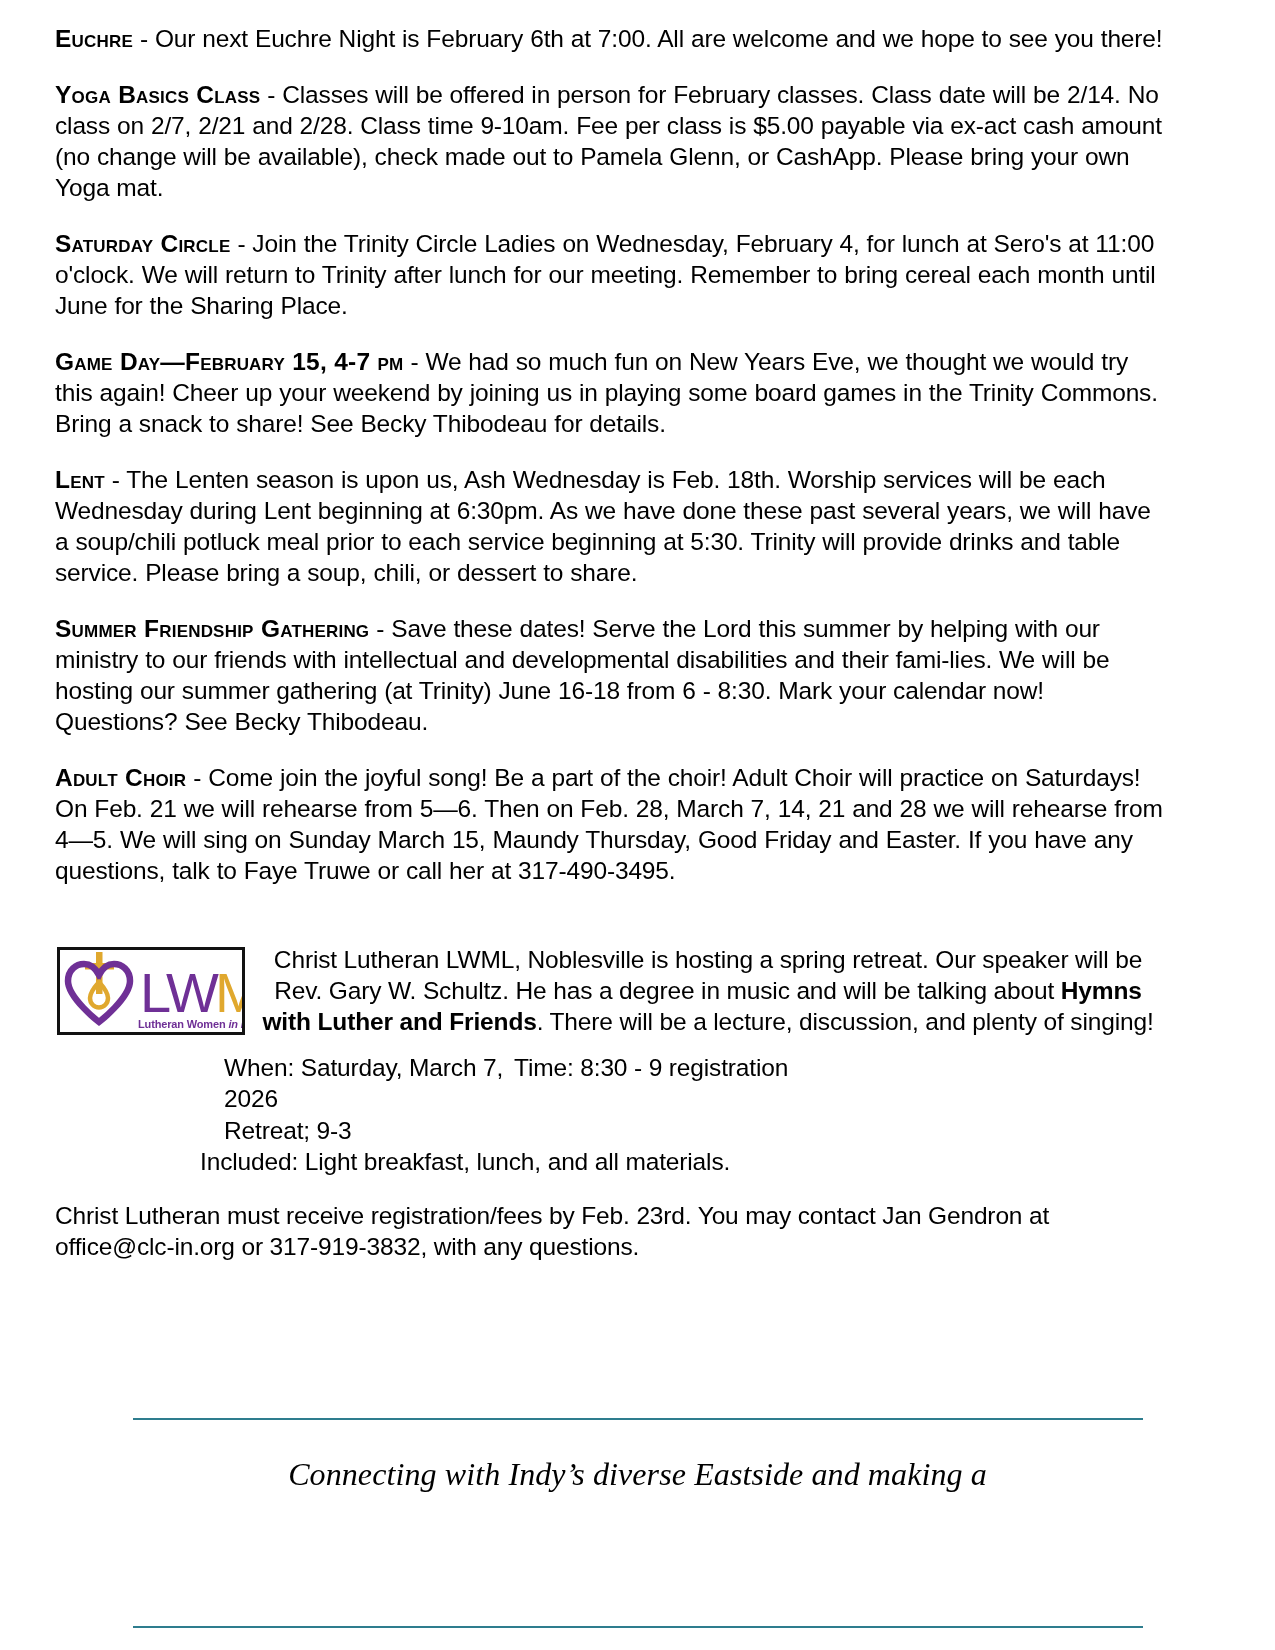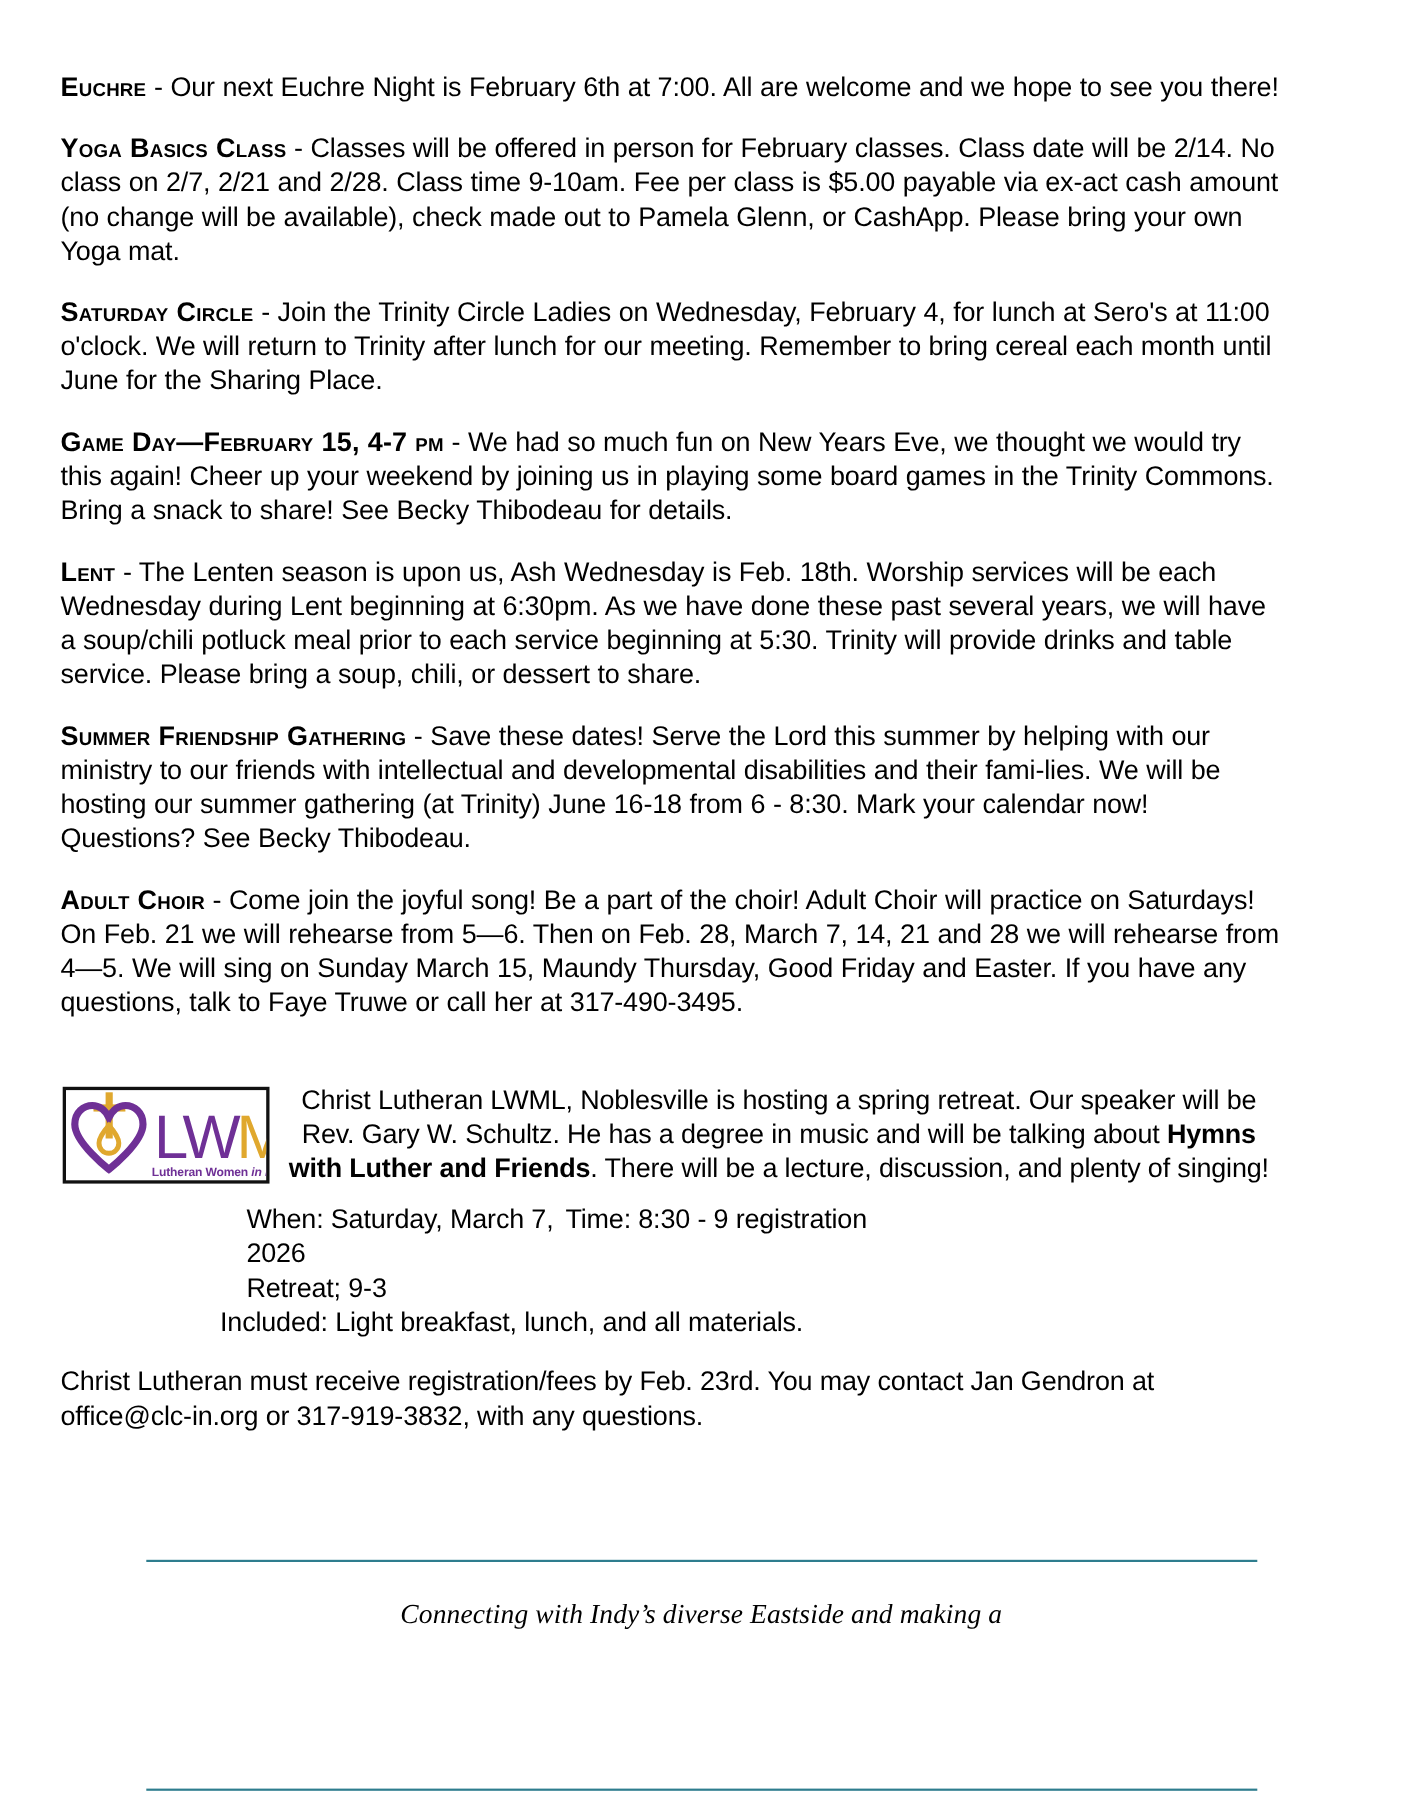--- a/index.html
+++ b/index.html
@@ -13,21 +13,21 @@
     font-family: "Liberation Sans", sans-serif;
     color: #000000;
     position: relative;
     overflow: hidden;
   }
   .page {
     position: relative;
     width: 1275px;
     height: 1650px;
     box-sizing: border-box;
-    padding: 65px 110px 0 55px;
+    padding: 24px 110px 0 55px;
   }
 
   
   .announce {
     font-size: 24.5px;
     line-height: 1.265;
     letter-spacing: -0.15px;
     margin: 0 0 25px 0;
     text-align: left;
     word-spacing: 0.3px;
@@ -101,21 +101,21 @@
     height: 2px;
     background: #2e7d8e;
     margin: 0 auto;
     width: 1010px;
   }
   .rule-top { margin-top: 38px; }
   .footer-text {
     text-align: center;
     font-family: "Liberation Serif", serif;
     font-style: italic;
-    font-size: 25px;
+    font-size: 32px;
     line-height: 1.75;
     letter-spacing: 0.1px;
     margin-top: 26px;
     font-stretch: condensed;
     color: #000000;
   }
   .footer-line { display: block; }
   .rule-bottom {
     position: absolute;
     left: 0; right: 0;

